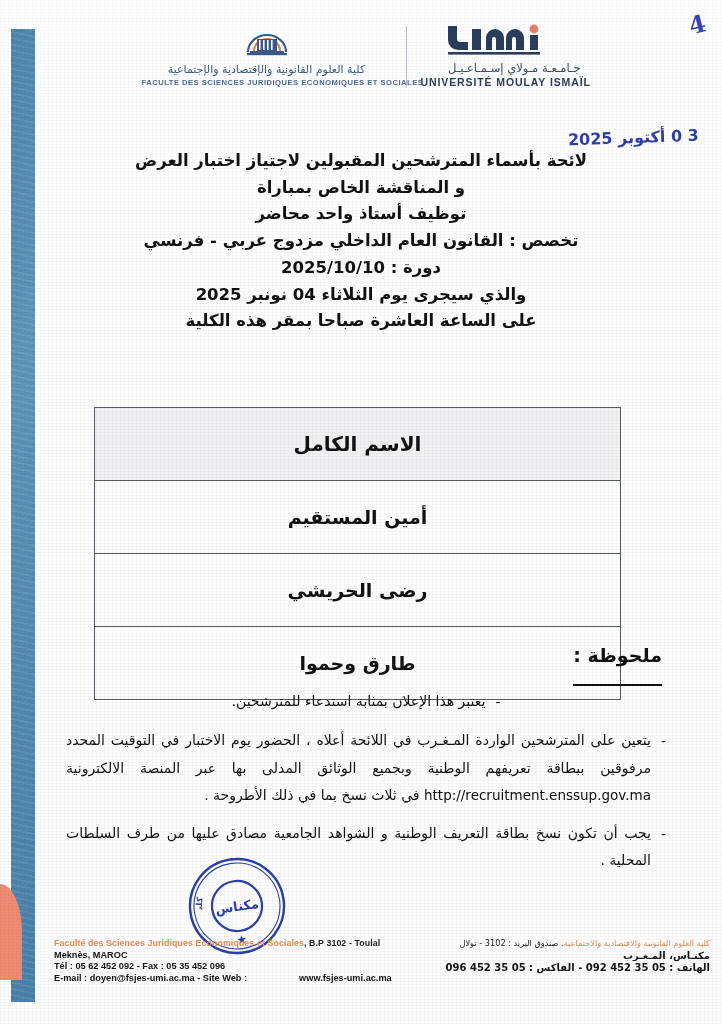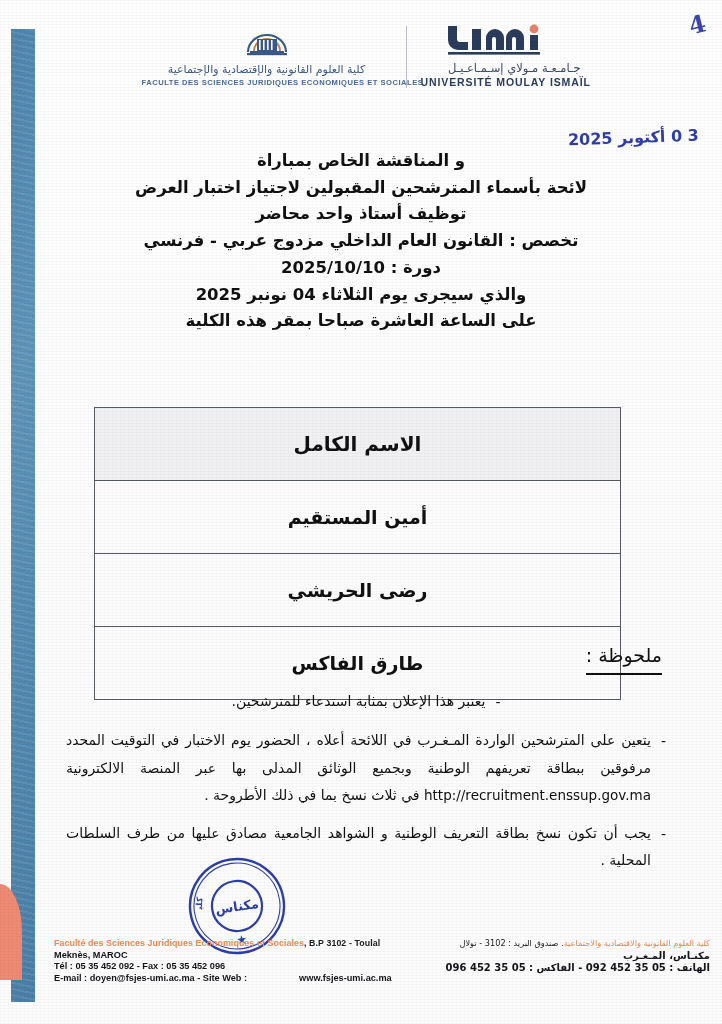--- a/index.html
+++ b/index.html
@@ -93,22 +93,22 @@
   }
   .tbl td,.tbl th{
     border:1.6px solid #555b60;height:48px;text-align:center;vertical-align:middle;
     font-family:"DejaVu Sans",sans-serif;font-size:19px;font-weight:bold;color:#111;
     padding:12px;
   }
   .tbl th{background:#f1f1f3;font-size:20px;}
   
   .note-head{
     position:absolute;right:60px;top:644px;direction:rtl;
-    font-family:"DejaVu Sans",sans-serif;font-size:19px;font-weight:normal;
-    border-bottom:2px solid #111;padding-bottom:7px;
+    font-family:"DejaVu Sans",sans-serif;font-size:19px;font-weight:bold;
+    border-bottom:2px solid #111;padding-bottom:18px;
   }
   .notes{
     position:absolute;left:66px;right:56px;top:688px;direction:rtl;
   }
   .note-item{
     display:flex;gap:10px;margin-bottom:11px;align-items:flex-start;
   }
   .dash{
     font-family:"DejaVu Sans",sans-serif;font-size:14px;line-height:1.95;
     flex:0 0 auto;color:#111;padding-top:1px;
@@ -198,22 +198,22 @@
         </svg>
       </div>
       <div class="fac-ar">كلية العلوم القانونية والإقتصادية والإجتماعية</div>
       <div class="fac-fr">FACULTE DES SCIENCES JURIDIQUES ECONOMIQUES ET SOCIALES</div>
     </div>
   </div>
 
   <div class="hand-date">3 0 أكتوبر 2025</div>
 
   <div class="titles">
+    <div class="line">لائحة بأسماء المترشحين المقبولين لاجتياز اختبار العرض</div>
     <div class="line">و المناقشة الخاص بمباراة</div>
-    <div class="line">لائحة بأسماء المترشحين المقبولين لاجتياز اختبار العرض</div>
     <div class="line">توظيف أستاذ واحد محاضر</div>
     <div class="line">تخصص : القانون العام الداخلي مزدوج عربي - فرنسي</div>
     <div class="line">دورة : 2025/10/10</div>
     <div class="line">والذي سيجرى يوم الثلاثاء 04 نونبر  2025</div>
     <div class="line">على الساعة العاشرة صباحا بمقر هذه الكلية</div>
   </div>
 
   <table class="tbl">
     <thead>
       <tr>
@@ -221,21 +221,21 @@
       </tr>
     </thead>
     <tbody>
       <tr>
         <td>أمين المستقيم</td>
       </tr>
       <tr>
         <td>رضى الحريشي</td>
       </tr>
       <tr>
-        <td>طارق الفاكس</td>
+        <td>طارق وحموا</td>
       </tr>
     </tbody>
   </table>
 
   <div class="note-head">ملحوظة :</div>
 
   <div class="notes">
 
     <div class="note-item" style="justify-content:center;">
       <div style="display:flex;gap:10px;">
@@ -273,21 +273,21 @@
     </svg>
   </div>
 
   <div class="footer">
 
     <div class="f-left">
       <div class="f-title-fr">
         <span>Faculté des Sciences Juridiques Economiques et Sociales</span><span class="bp">, B.P 3102 - Toulal</span>
       </div>
       <div class="f-line">Meknès, MAROC</div>
-      <div class="f-line">Tél : 05 35 452 092 - Fax : 05 35 452 096</div>
+      <div class="f-line">Tél : 05 62 452 092 - Fax : 05 35 452 096</div>
       <div class="f-line"><span>E-mail : doyen@fsjes-umi.ac.ma - Site Web :</span><span class="f-web">www.fsjes-umi.ac.ma</span></div>
     </div>
 
     <div class="f-right">
       <div class="f-title-ar">
         <span>كلية العلوم القانونية والاقتصادية والاجتماعية</span><span class="bp">. صندوق البريد : 3102  - تولال</span>
       </div>
       <div class="f-line ar">مكنـاس، المـغـرب</div>
       <div class="f-line ar">الهاتف : 05 35 452 092 - الفاكس : 05 35 452 096</div>
     </div>

